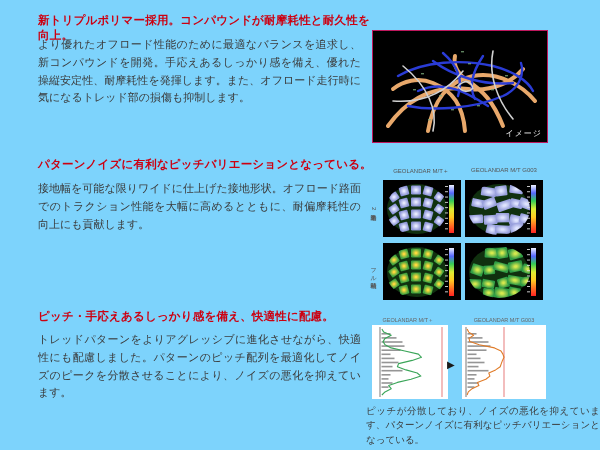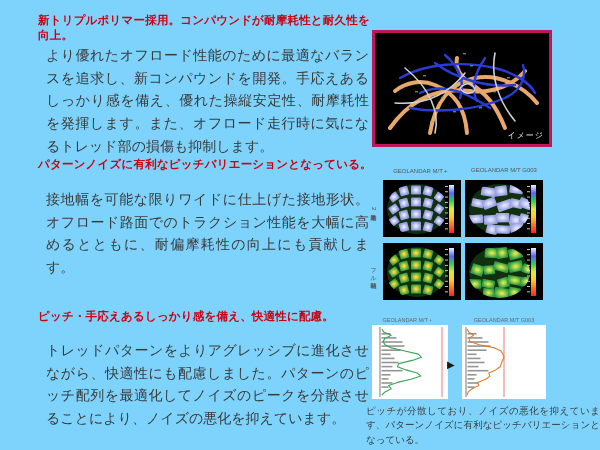--- a/index.html
+++ b/index.html
@@ -1,21 +1,21 @@
 <!DOCTYPE html>
 <html><head>
 <meta charset="utf-8">
 <style>
   html,body{margin:0;padding:0;background:#fff;}
   .page{position:relative;width:600px;height:450px;background:#7dd3fc;overflow:hidden;
         font-family:"Liberation Sans","DejaVu Sans",sans-serif;}
   .heading{position:absolute;margin:0;font-size:11.5px;font-weight:bold;color:#cc0011;letter-spacing:.2px;}
-  .bodytext{position:absolute;margin:8px;font-size:14px;color:#3a3a3a;line-height:1.62;text-align:justify;}
+  .bodytext{position:absolute;margin:0;font-size:11px;color:#3a3a3a;line-height:1.62;text-align:justify;}
   .fig-frame{position:absolute;left:372px;top:30px;width:174px;height:111px;background:#000;
-             border:3px solid #be185d;box-sizing:content-box;}
+             border:1px solid #be185d;box-sizing:content-box;}
   .fig-frame svg{display:block;}
   .img-caption{position:absolute;right:5px;bottom:3px;color:#e8e8e8;font-size:8px;letter-spacing:1px;}
   .pg-col-header{position:absolute;font-size:6px;color:#555;text-align:center;white-space:nowrap;}
   .pg-row-label{position:absolute;width:12px;font-size:6px;color:#555;writing-mode:vertical-rl;
                 text-orientation:mixed;display:flex;align-items:center;justify-content:center;}
   .patch-cell{position:absolute;width:78px;height:57px;background:#000;}
   .patch-cell svg{display:block;}
   .nc-title{position:absolute;font-size:5.5px;color:#666;text-align:center;white-space:nowrap;}
   .nc-svg{position:absolute;background:#fff;}
   .nc-arrow{position:absolute;font-size:10px;color:#1a1a1a;line-height:1;}

